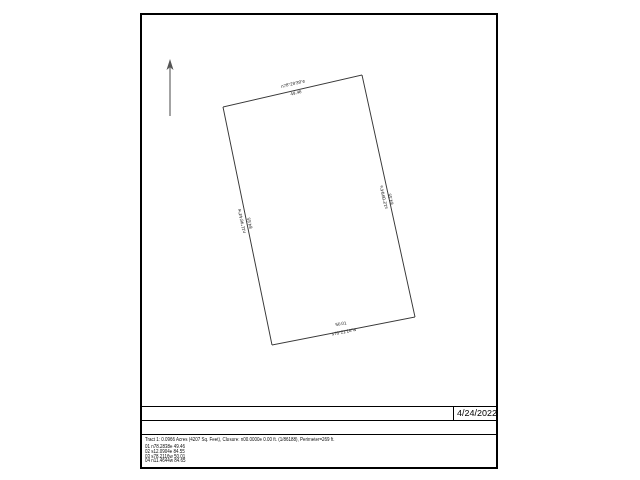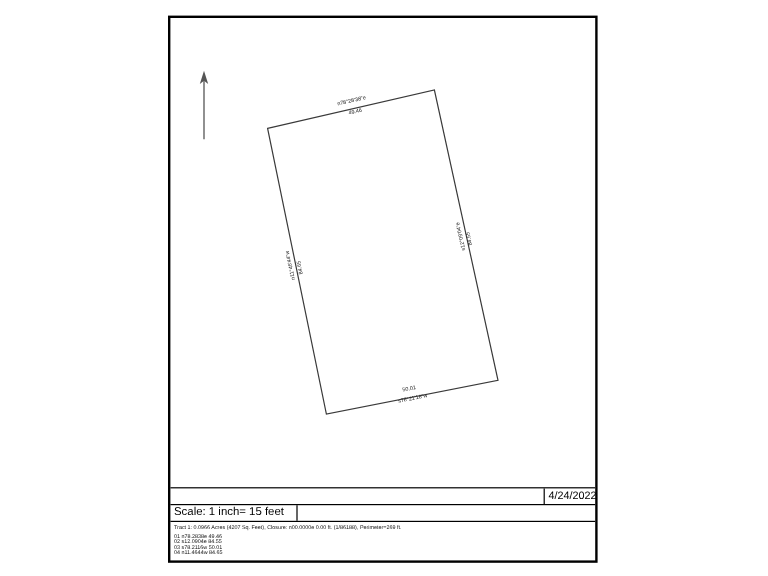--- a/index.html
+++ b/index.html
@@ -78,21 +78,20 @@
 <div class="edge-label r-bottom" style="left:344px;top:332px;">s78°21'16"w</div>
 
 <div class="edge-label r-left" style="left:242px;top:221px;">n11°46'44"w</div>
 <div class="edge-label r-left" style="left:250px;top:223px;">84.65</div>
 
 <div class="tb-strip">
   <div class="tb-date">4/24/2022</div>
 </div>
 
 <div class="tb-scale-row">
-  <div class="tb-cell scale">Scale: 1 inch= 15 feet</div>
 </div>
 
 <div class="tb-tract">
   <div class="shrink">
     <div>Tract 1: 0.0966 Acres (4207 Sq. Feet), Closure: n00.0000e 0.00 ft. (1/86188), Perimeter=269 ft.</div>
     <div class="trav">
       <div>01 n78.2838e 49.46</div>
       <div>02 s12.0904e 84.55</div>
       <div>03 s78.2116w 50.01</div>
       <div>04 n11.4644w 84.65</div>

